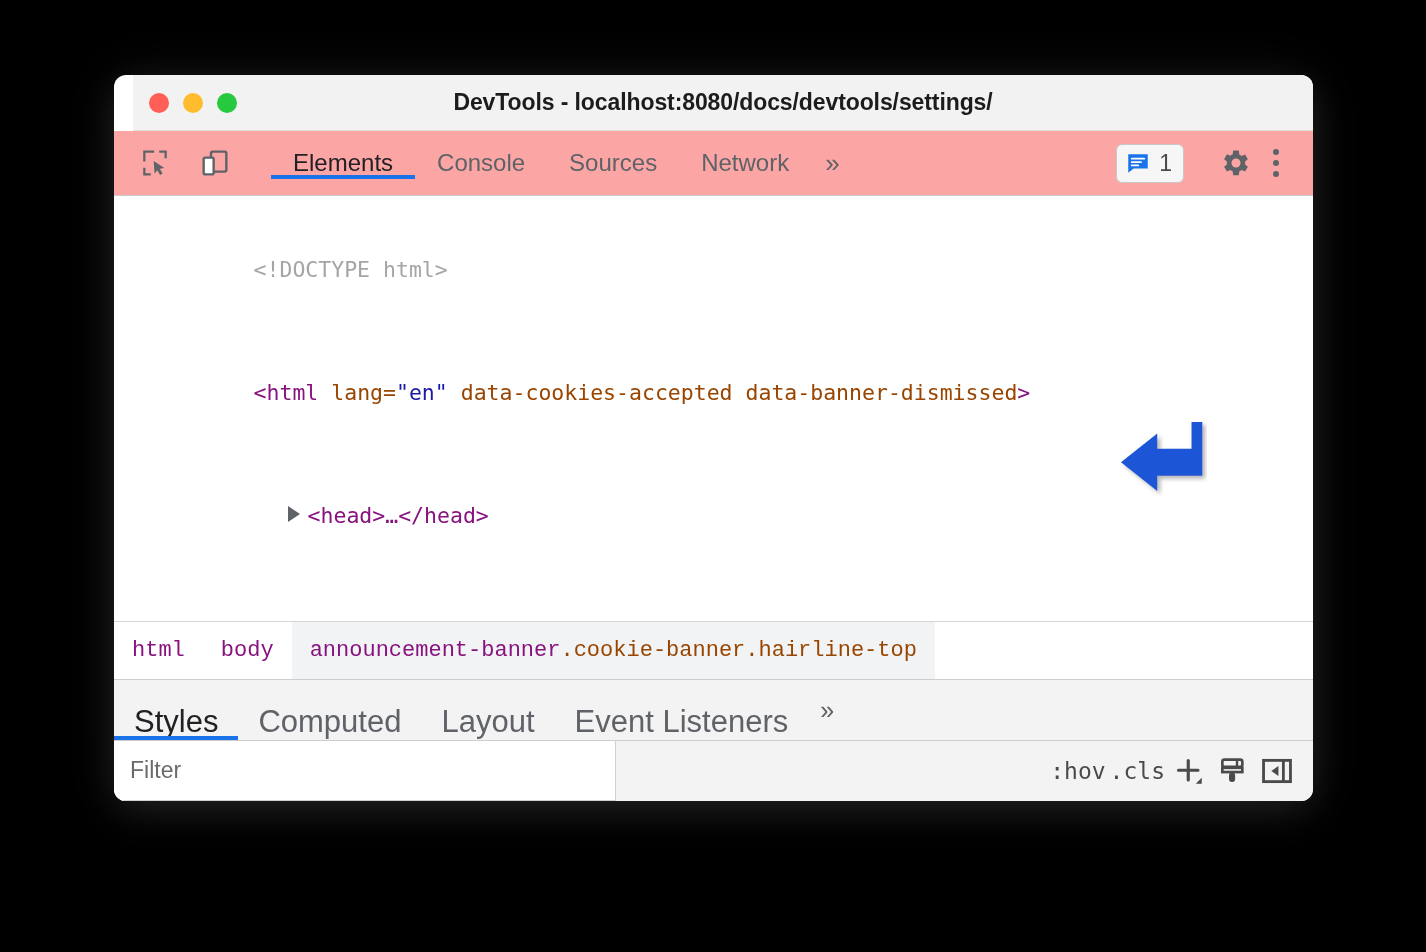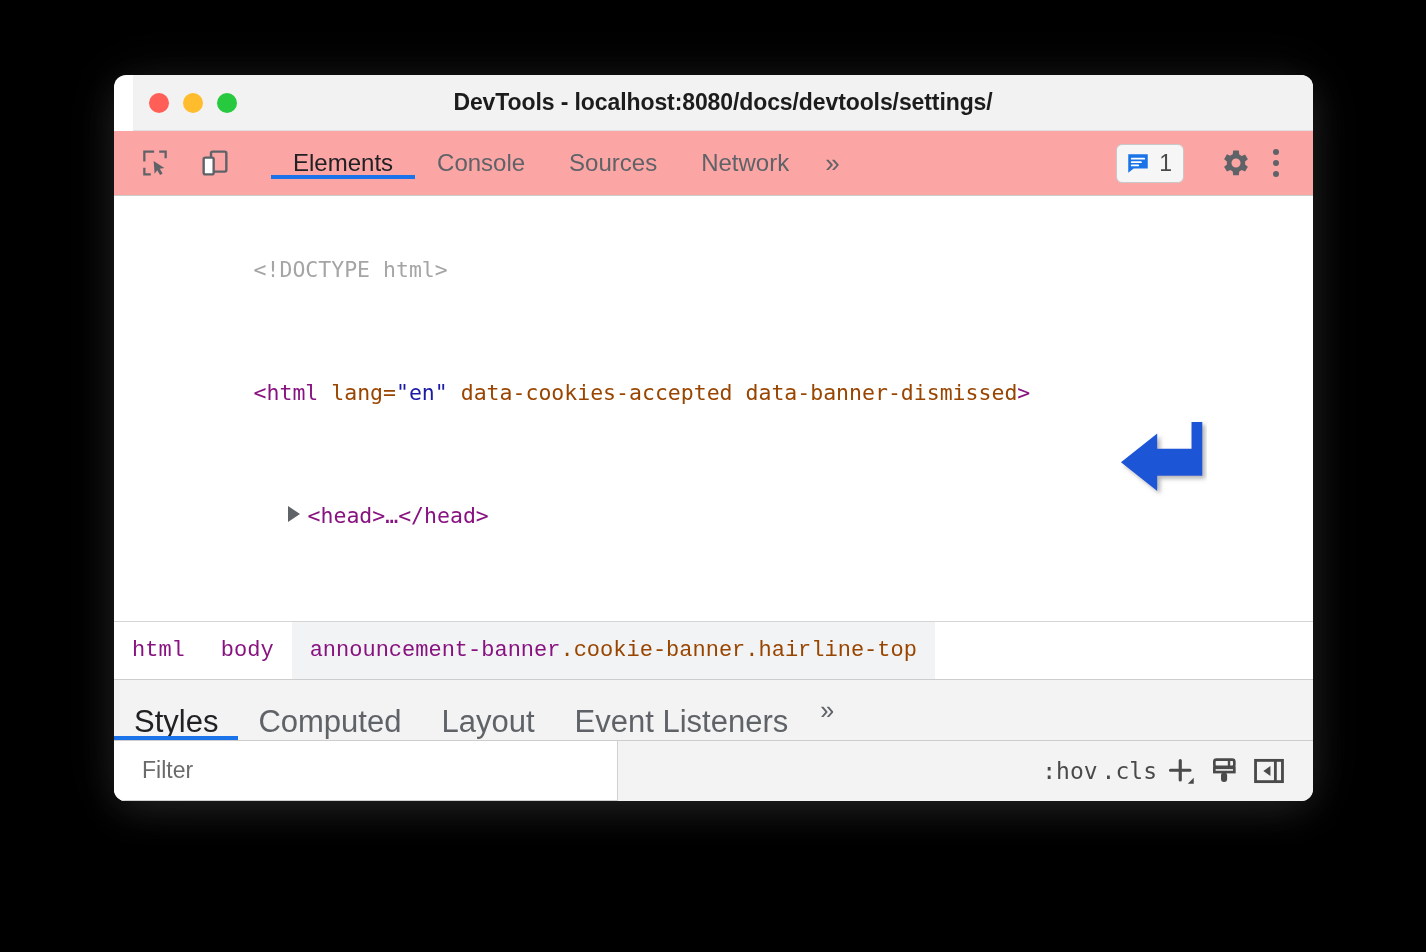--- a/index.html
+++ b/index.html
@@ -250,35 +250,35 @@
     align-items: stretch;
   }
   .filter-input {
     flex: 1 1 auto;
     background: #ffffff;
     border: 1px solid #d0d0d0;
     border-left: none;
     border-top: none;
     display: flex;
     align-items: center;
-    padding-left: 28px;
+    padding-left: 16px;
     max-width: 810px;
   }
   .filter-input span {
     color: #6b6b6b;
     font-size: 23px;
     font-family: "Liberation Sans", sans-serif;
   }
   .filter-actions {
     flex: 1 1 auto;
     display: flex;
     align-items: center;
     justify-content: flex-end;
     gap: 4px;
-    padding-right: 24px;
+    padding-right: 16px;
   }
   .fa-text {
     font-family: "DejaVu Sans Mono", monospace;
     font-size: 23px;
     color: #4a4a4a;
     cursor: pointer;
   }
   .fa-icon { display:flex; align-items:center; justify-content:center; cursor:pointer; width: 40px; height: 40px; }
 
   

